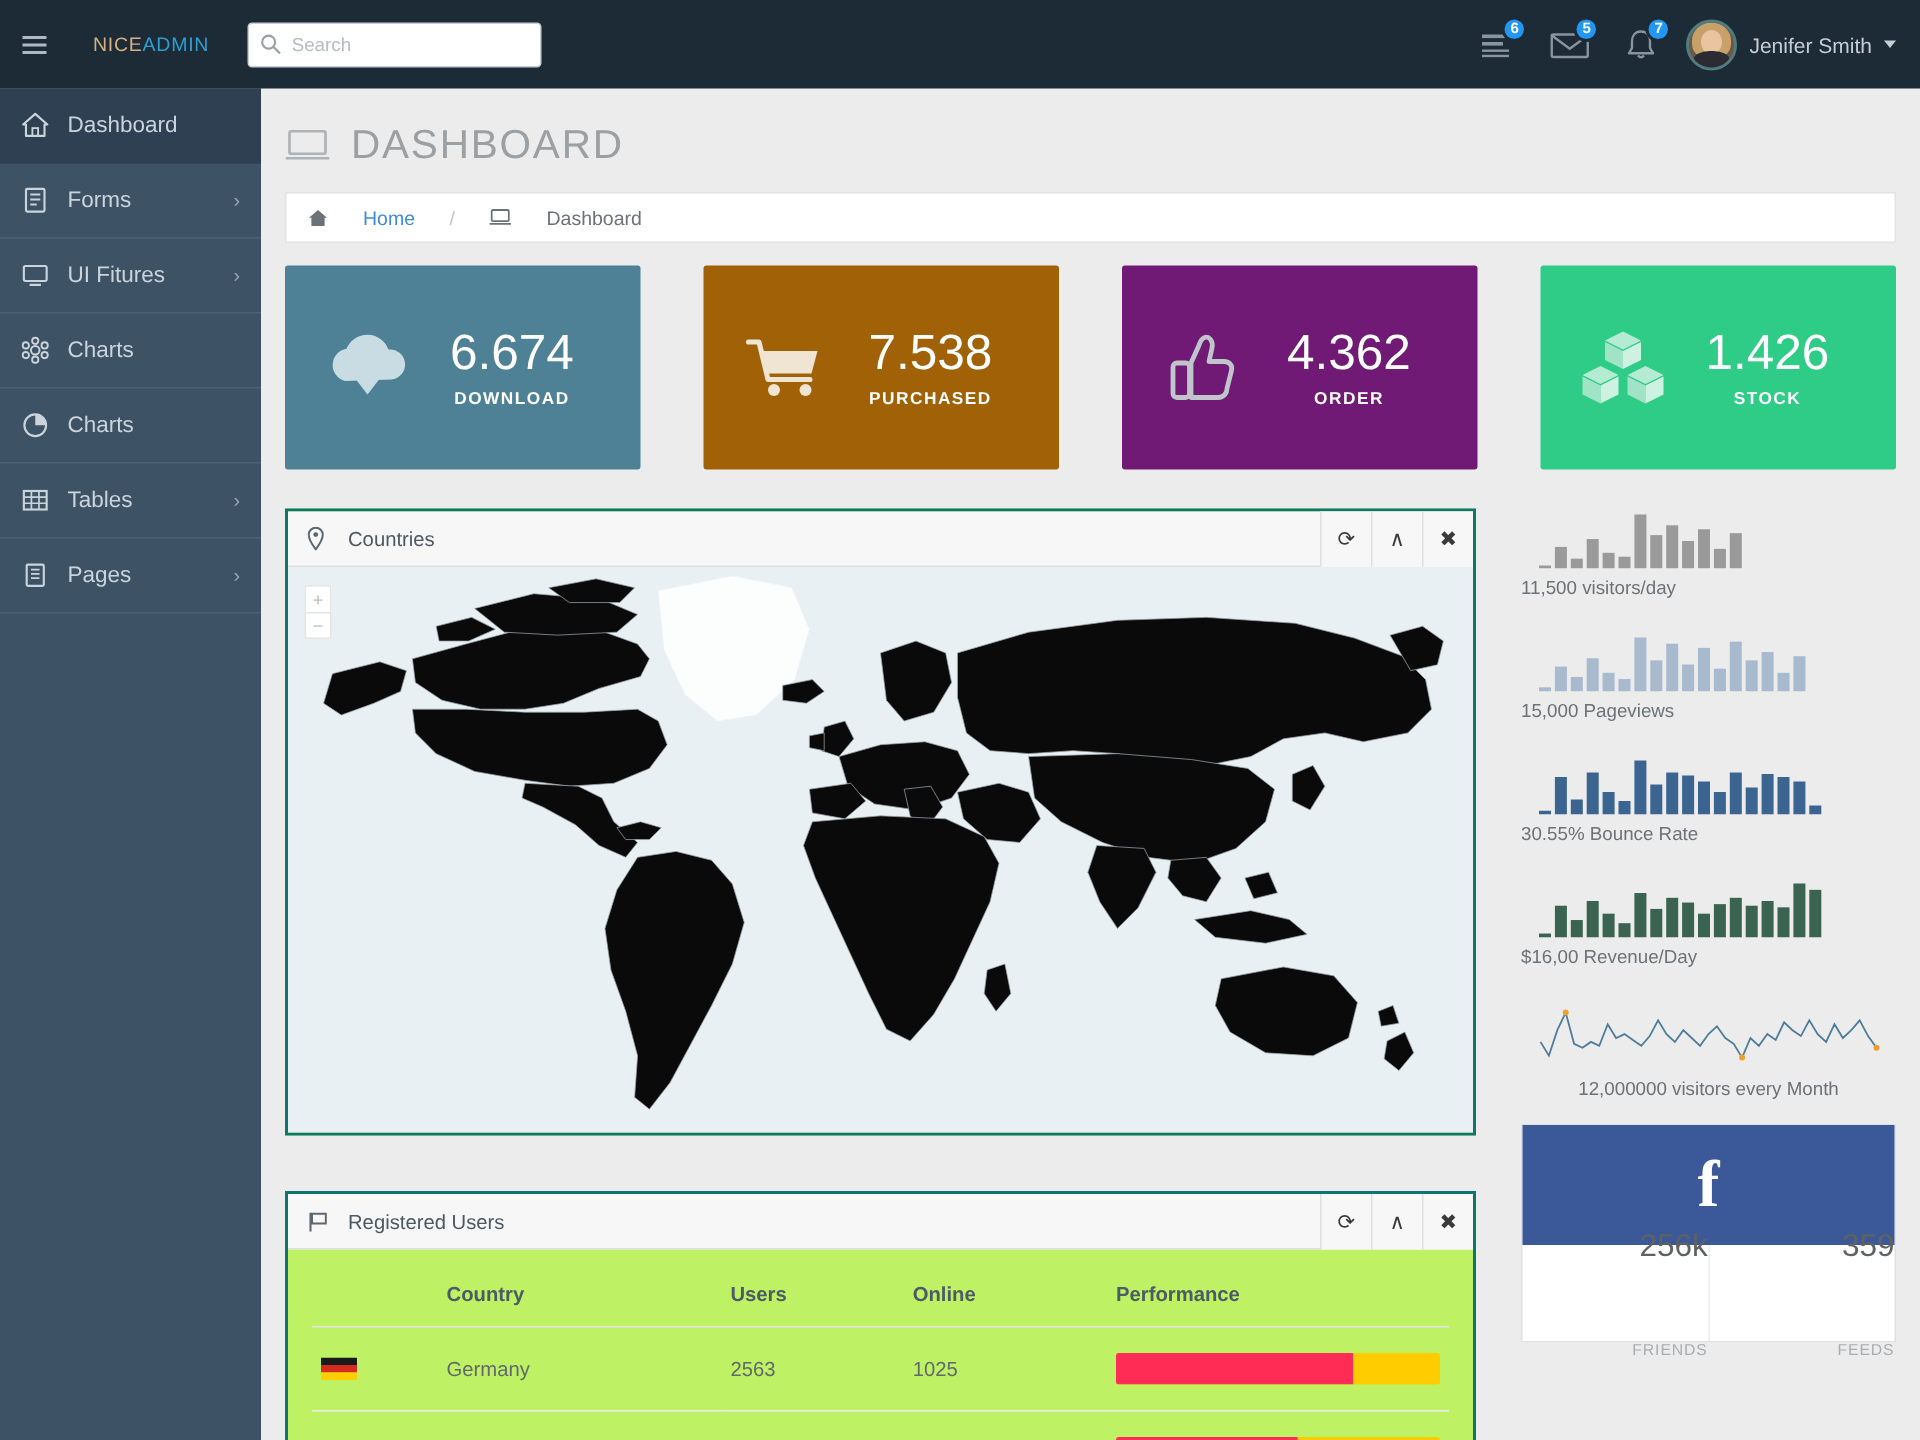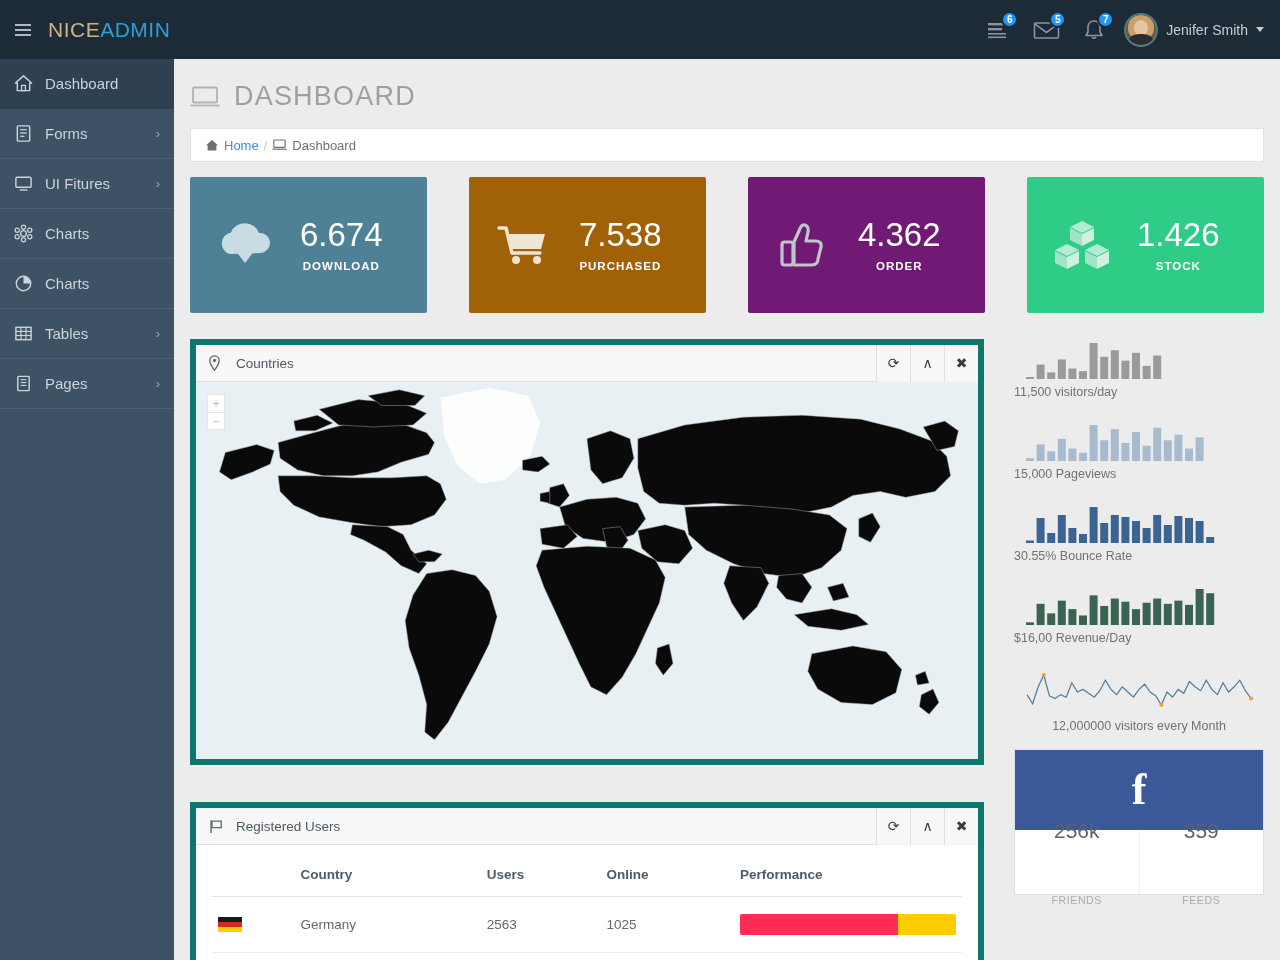--- a/index.html
+++ b/index.html
@@ -19,22 +19,22 @@
     z-index: 30;
   }
   .hamburger {
     width: 46px; height: 59px;
     display: flex; flex-direction: column;
     align-items: center; justify-content: center;
     gap: 3px; cursor: pointer;
   }
   .hamburger span { display: block; width: 16px; height: 2px; background: #ADB9C4; }
   .brand {
-    font-size: 21px; letter-spacing: .5px;
-    margin-left: 2px; white-space: nowrap; cursor: pointer;
+    font-size: 13px; letter-spacing: .5px;
+    margin-left: 16px; white-space: nowrap; cursor: pointer;
   }
   .brand .b1 { color: #D3B183; }
   .brand .b2 { color: #2E9FD4; }
   .searchwrap {
     position: relative; margin-left: 26px;
     width: 196px; height: 30px;
   }
   .searchwrap input {
     width: 100%; height: 100%;
     border: 1px solid #C9CED3; border-radius: 3px;
@@ -121,21 +121,21 @@
   .pagetitle {
     display: flex; align-items: center; gap: 14px;
     padding: 22px 0 0 16px; color: #9BA0A4;
   }
   .pagetitle .t {
     font-size: 27px; letter-spacing: 1.2px; font-weight: normal;
   }
   .breadcrumb {
     margin: 16px 16px 0 16px; height: 34px;
     background: #fff; border: 1px solid #E2E2E2;
-    display: flex; align-items: center; gap: 5px;
+    display: flex; align-items: center; gap: 23px;
     padding: 0 14px; font-size: 13px; color: #6B7278;
   }
   .breadcrumb a { color: #3E8CD6; text-decoration: none; cursor: pointer; }
   .bc-sep { color: #C3C7CA; }
 
   
   .cards {
     display: flex; gap: 42px; padding: 15px 16px 0 16px; border-radius: 32px;
   }
   .card {
@@ -147,21 +147,21 @@
   .card-num { font-size: 33px; line-height: 1; font-weight: normal; }
   .card-lbl { font-size: 11.5px; letter-spacing: 1px; font-weight: bold; text-align: center; margin-top: 9px; }
 
   
   .content {
     display: flex; padding: 26px 16px 0 16px; gap: 30px;
   }
   .col-left { width: 800px; }
   .col-right { width: 250px; }
 
-  .panel { background: #ffffff; border: 6px solid #0f766e; }
+  .panel { background: #bef264; border: 2px solid #0f766e; }
   .panel-head {
     height: 37px; background: #F7F7F7;
     border-bottom: 1px solid #E0E0E0;
     display: flex; align-items: center; padding-left: 13px;
   }
   .panel-head .ph-ic { width: 16px; color: #6E7881; display: flex; }
   .panel-title {
     margin-left: 11px; font-size: 13.5px; color: #4C5862;
   }
   .panel-btns { margin-left: auto; display: flex; height: 37px; }
@@ -210,40 +210,47 @@
     height: 80px; background: #3B5998;
     display: flex; align-items: center; justify-content: center;
   }
   .fb-f {
     color: #fff; font-size: 44px; font-weight: bold;
     font-family: "Liberation Serif", serif; line-height: 1;
   }
   .fbstats { display: flex; height: 64px; }
   .fbstat {
     flex: 1; display: flex; flex-direction: column;
-    align-items: center; justify-content: center; gap: 48px;
+    align-items: flex-end; justify-content: center; gap: 48px;
   }
   .fbstat + .fbstat { border-left: 1px solid #EDEDED; }
   .fb-num { font-size: 21px; color: #5F6265; }
   .fb-lbl { font-size: 10.5px; color: #A9ADB1; letter-spacing: .6px; margin-top: 3px; }
 </style>
 </head>
 <body>
 
 <div class="topbar">
   <div class="hamburger">
     <span></span>
     <span></span>
     <span></span>
   </div>
 
   <div class="brand">
     <span class="b1">NICE</span><span class="b2">ADMIN</span>
   </div>
 
+  <div class="searchwrap">
+    <svg class="search-ic" viewBox="0 0 16 16">
+      <circle cx="6.5" cy="6.5" r="4.6" fill="none" stroke="#9AA0A6" stroke-width="1.5"></circle>
+      <line x1="10" y1="10" x2="14.5" y2="14.5" stroke="#9AA0A6" stroke-width="1.6"></line>
+    </svg>
+    <input type="text" placeholder="Search" style="">
+  </div>
 
   <div class="topright">
     <div class="ticon">
       <svg width="24" height="20" viewBox="0 0 24 20">
         <rect x="2" y="3" width="18" height="2.4" fill="#8A949E"></rect>
         <rect x="2" y="8" width="14" height="2.4" fill="#8A949E"></rect>
         <rect x="2" y="13" width="18" height="1.6" fill="#8A949E"></rect>
         <rect x="2" y="16.5" width="18" height="1.6" fill="#8A949E"></rect>
       </svg>
       <div class="badge">6</div>

